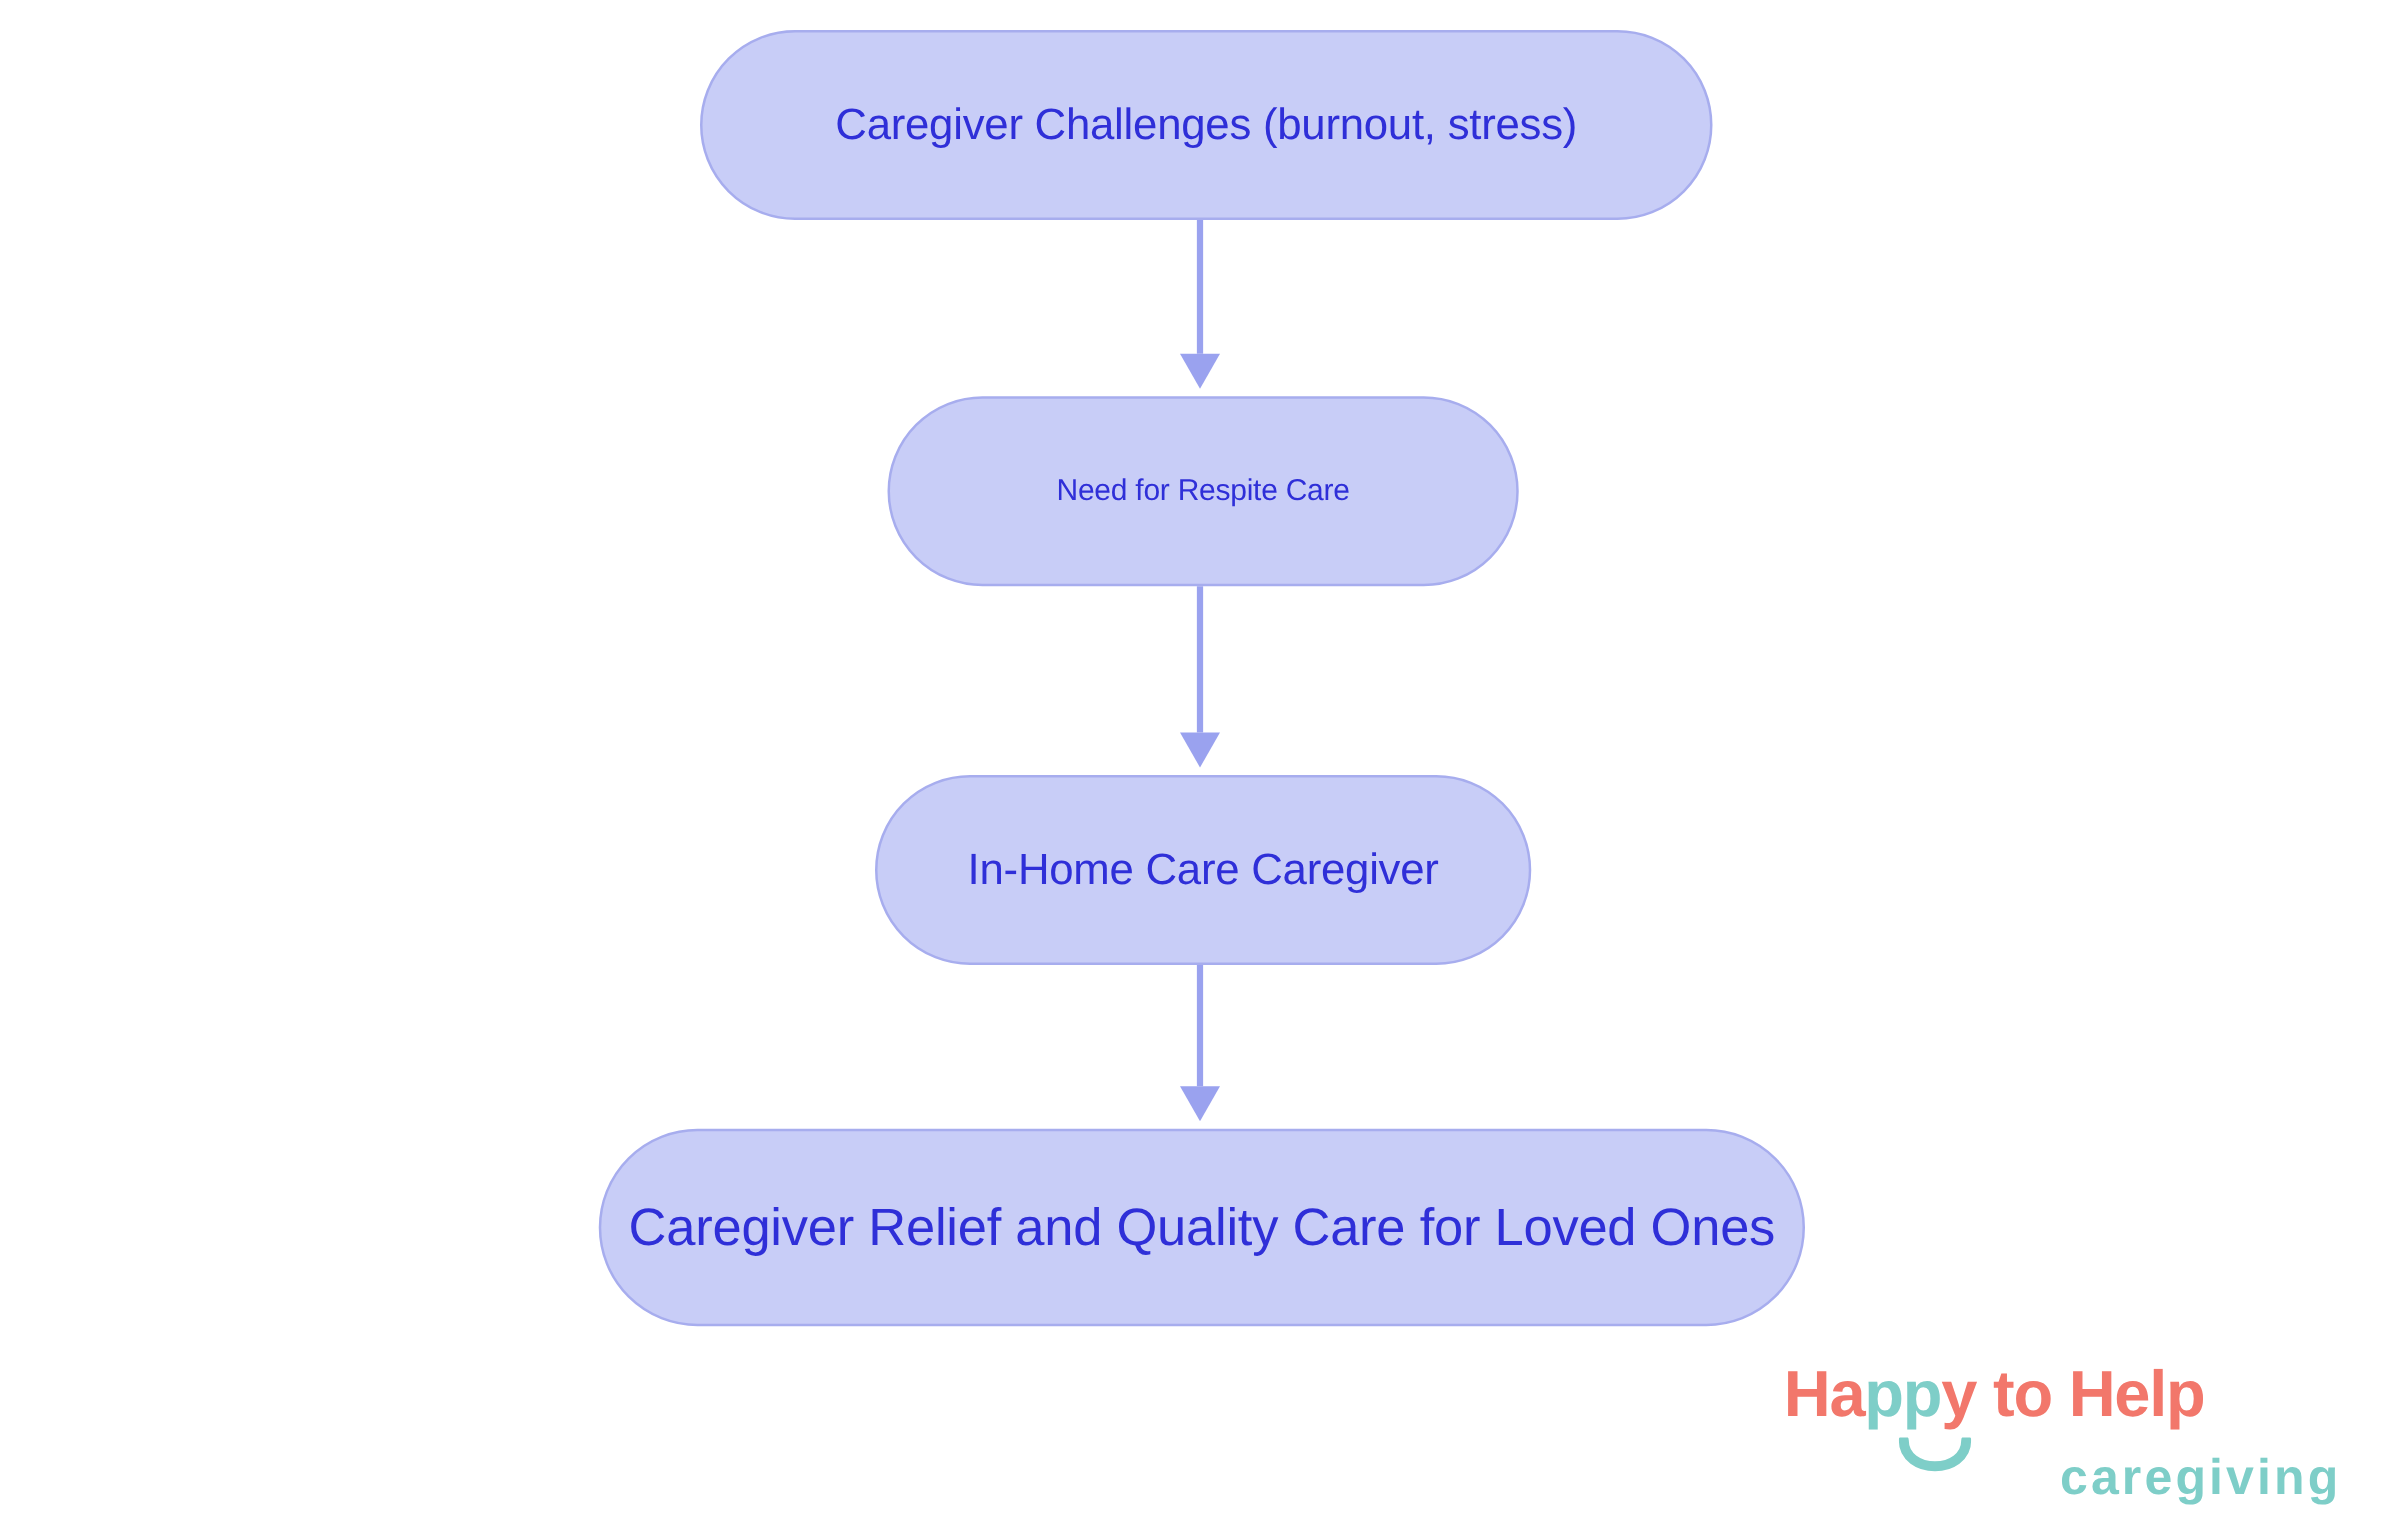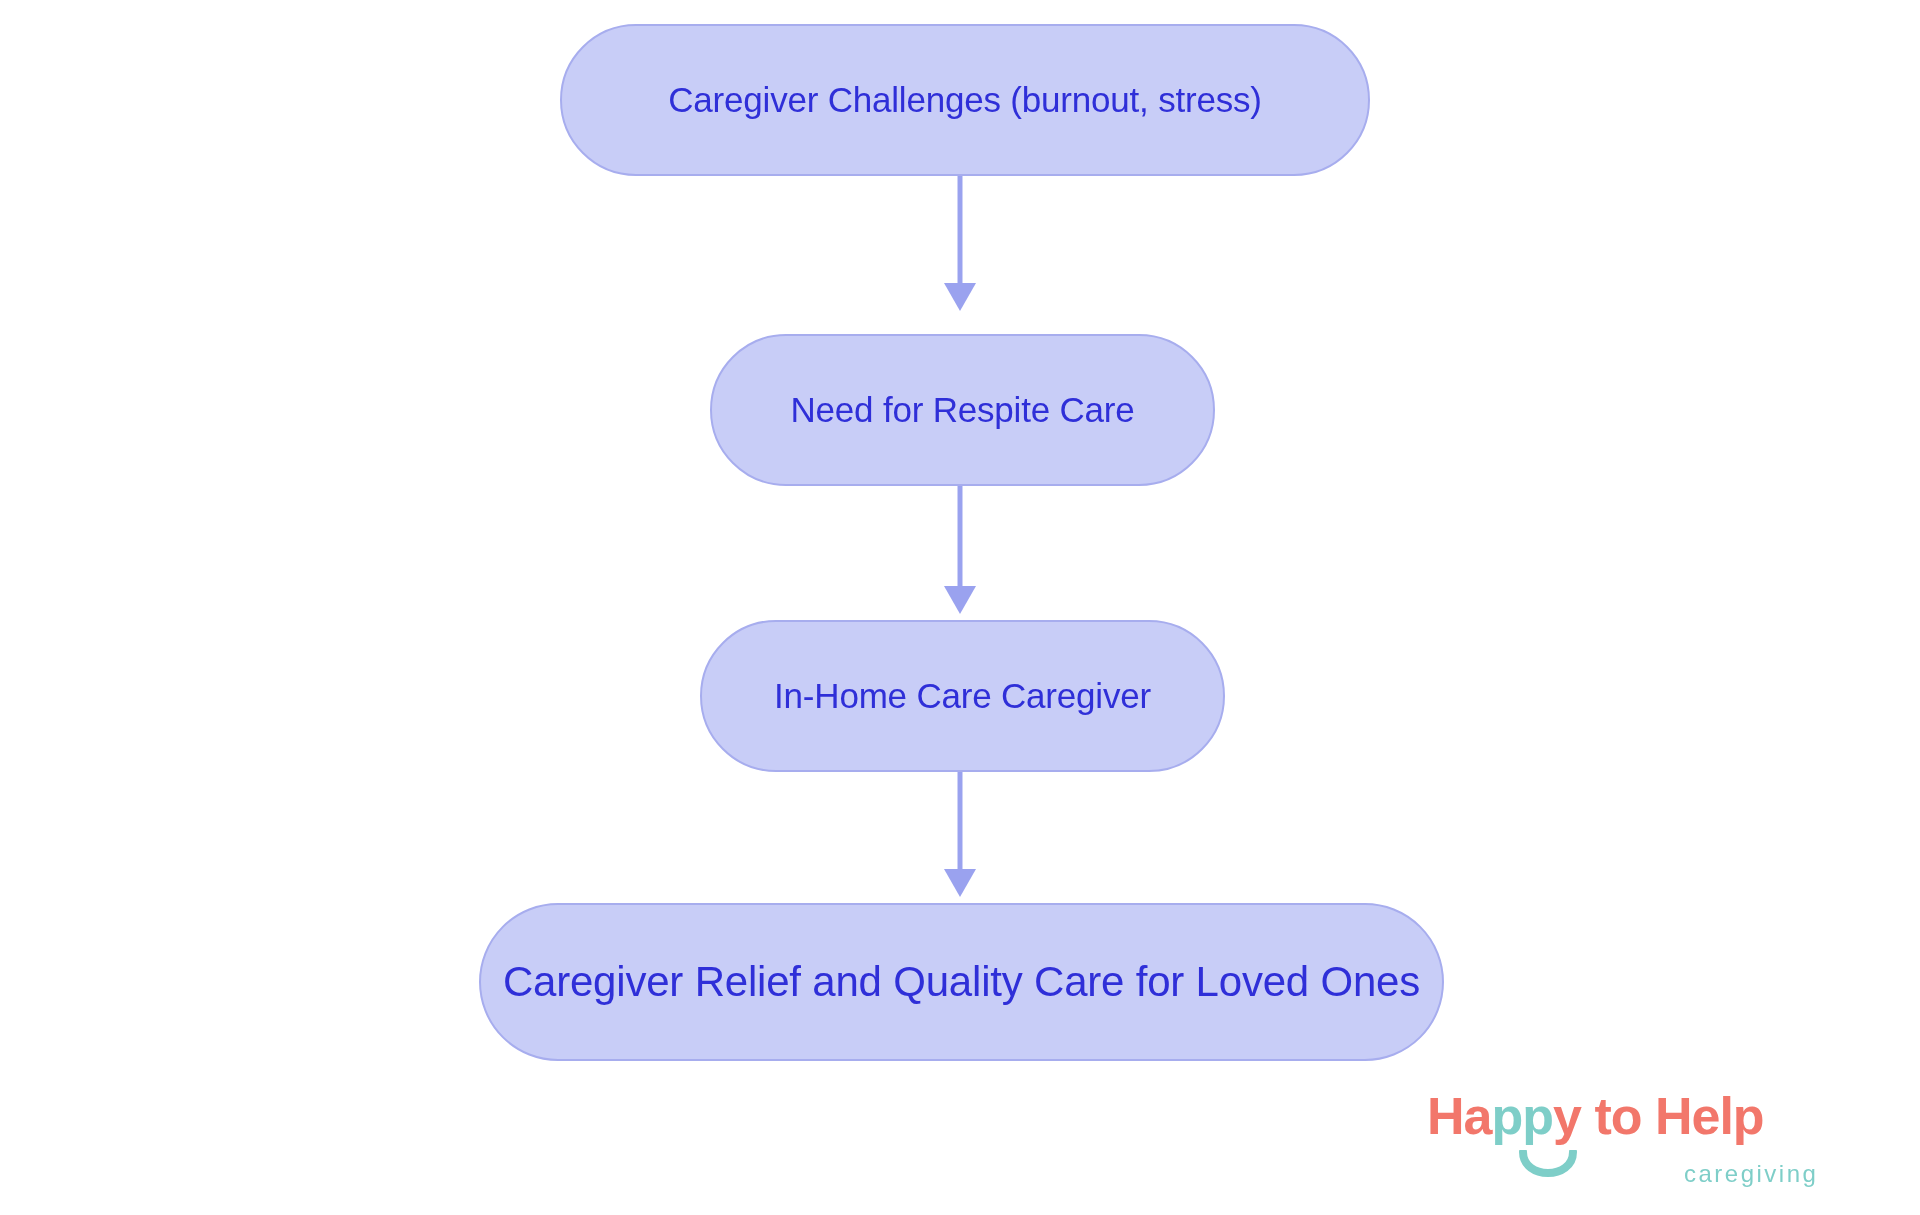--- a/index.html
+++ b/index.html
@@ -38,21 +38,21 @@
     letter-spacing: -0.2px;
     white-space: nowrap;
     user-select: none;
   }
   .node-label {
     display: block;
     line-height: 1.1;
   }
 
   #node-0 { left: 560px;  top: 24px;   width: 810px; height: 152px; font-size: 35px; }
-  #node-1 { left: 710px;  top: 334px;  width: 505px; height: 152px; font-size: 35px; }
+  #node-1 { left: 710px;  top: 317px;  width: 505px; height: 152px; font-size: 24px; }
   #node-2 { left: 700px;  top: 620px;  width: 525px; height: 152px; font-size: 35px; }
   #node-3 { left: 479px;  top: 903px;  width: 965px; height: 158px; font-size: 42px; }
 
   
   .connector {
     position: absolute;
     left: 0;
     top: 0;
     width: 1920px;
     height: 1215px;
@@ -78,27 +78,26 @@
     letter-spacing: -1px;
     line-height: 1;
     white-space: nowrap;
   }
   .logo-coral { color: #f2776b; }
   .logo-teal  { color: #7ecec8; }
   #logo-tagline {
     position: absolute;
     left: 221px;
     top: 72px;
-    font-size: 24px;
-    font-weight: normal;
+    font-size: 40px;
+    font-weight: bold;
     letter-spacing: 2.5px;
     color: #7ecec8;
     line-height: 1;
     white-space: nowrap;
-    margin-left: 36px;
   }
   #logo-smile {
     position: absolute;
     left: 92px;
     top: 60px;
     width: 58px;
     height: 40px;
   }
 </style>
 </head>

